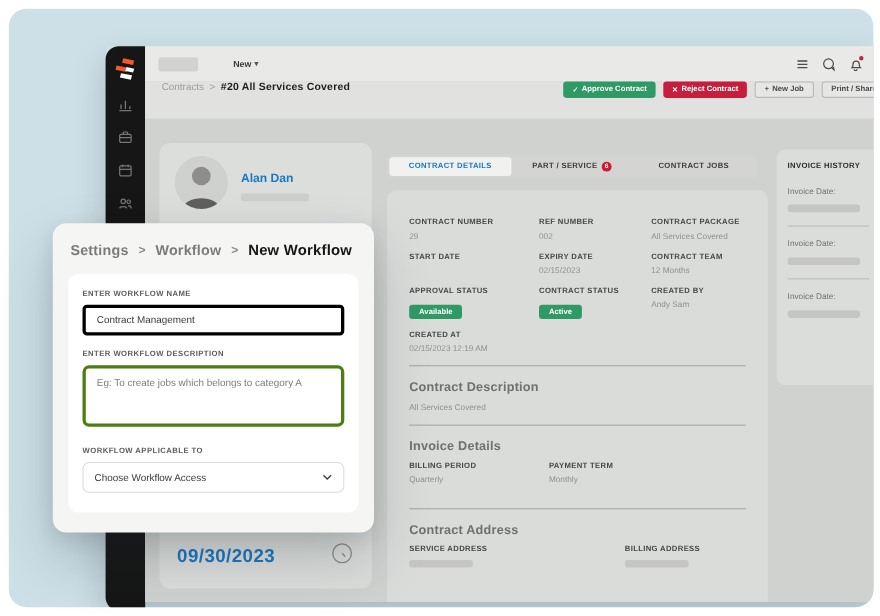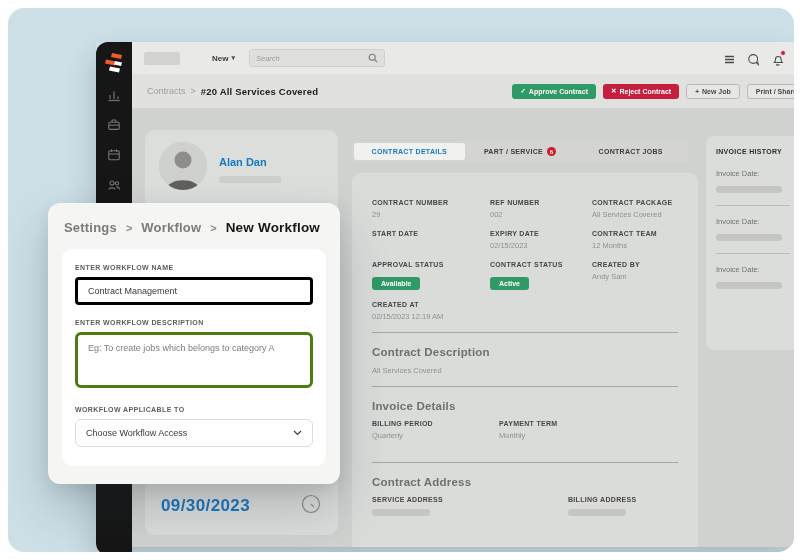--- a/index.html
+++ b/index.html
@@ -26,21 +26,21 @@
   .skel-box { width:36px; height:13px; background:#d2d3d1; border-radius:2px; }
   .new-dd { margin-left:32px; font-size:8px; font-weight:700; color:#3a3a3a; display:flex; align-items:center; gap:3px; cursor:default; }
   .new-dd .caret { font-size:7px; color:#555; }
   .search { margin-left:14px; width:136px; height:18px; background:#dfdfdd; border:1px solid #cfcfcd;
             border-radius:3px; display:flex; align-items:center; justify-content:space-between; padding:0 6px; }
   .search-ph { font-size:7.5px; color:#9b9b99; font-style:italic; }
   .topbar-right { margin-left:auto; display:flex; align-items:center; gap:11px; padding-right:6px; }
   .tb-icon { position:relative; width:13px; height:13px; }
   .bell-dot { position:absolute; right:-2px; top:-2px; width:6px; height:6px; border-radius:50%; background:#c5203e; border:1px solid #e9eae8; }
 
-  .crumbrow { height:34px; background:#e1e2e0; display:flex; align-items:center; padding-left:15px; flex-shrink:0; }
+  .crumbrow { height:34px; background:#e1e2e0; display:flex; align-items:flex-start; padding-left:15px; flex-shrink:0; }
   .crumb-section { font-size:9px; color:#9d9d9b; }
   .crumb-sep { font-size:9px; color:#9d9d9b; margin:0 5px; }
   .crumb-current { font-size:9.5px; font-weight:800; color:#1c1c1c; letter-spacing:.2px; }
   .crumb-actions { margin-left:auto; display:flex; gap:7px; margin-right:-10px; }
   .btn { height:15px; border:none; border-radius:3px; font-size:7px; font-weight:600;
          display:flex; align-items:center; gap:3px; padding:0 8px; font-family:inherit; cursor:default; white-space:nowrap; }
   .btn .bico { font-size:6.5px; }
   .btn-green { background:#2f9a66; color:#fff; }
   .btn-red { background:#c51f3e; color:#fff; }
   .btn-outline { background:#e6e7e5; border:1px solid #b9bab8; color:#4a4a4a; }
@@ -158,29 +158,20 @@
       </aside>
 
       <div class="main-col">
 
         <div class="topbar">
           <div class="skel-box"></div>
           <div class="new-dd">
             <span>New</span>
             <span class="caret">▾</span>
           </div>
-          <div class="search">
-            <span class="search-ph">Search</span>
-            <span>
-              <svg width="10" height="10" viewBox="0 0 10 10" fill="none" stroke="#7c7c7a" stroke-width="1.1">
-                <circle cx="4.2" cy="4.2" r="3"></circle>
-                  <path d="M6.5 6.5L9 9"></path>
-              </svg>
-            </span>
-          </div>
           <div class="topbar-right">
             <span class="tb-icon">
               <svg width="13" height="13" viewBox="0 0 13 13" stroke="#4a4a48" stroke-width="1.3">
                 <path d="M2 3.5h9M2 6.5h9M2 9.5h9"></path>
               </svg>
             </span>
             <span class="tb-icon">
               <svg width="13" height="13" viewBox="0 0 13 13" fill="none" stroke="#4a4a48" stroke-width="1.1">
                 <circle cx="6.2" cy="6" r="4.4"></circle>
                   <path d="M9.3 9.6l1.9 1.9-.5-2.6"></path>

